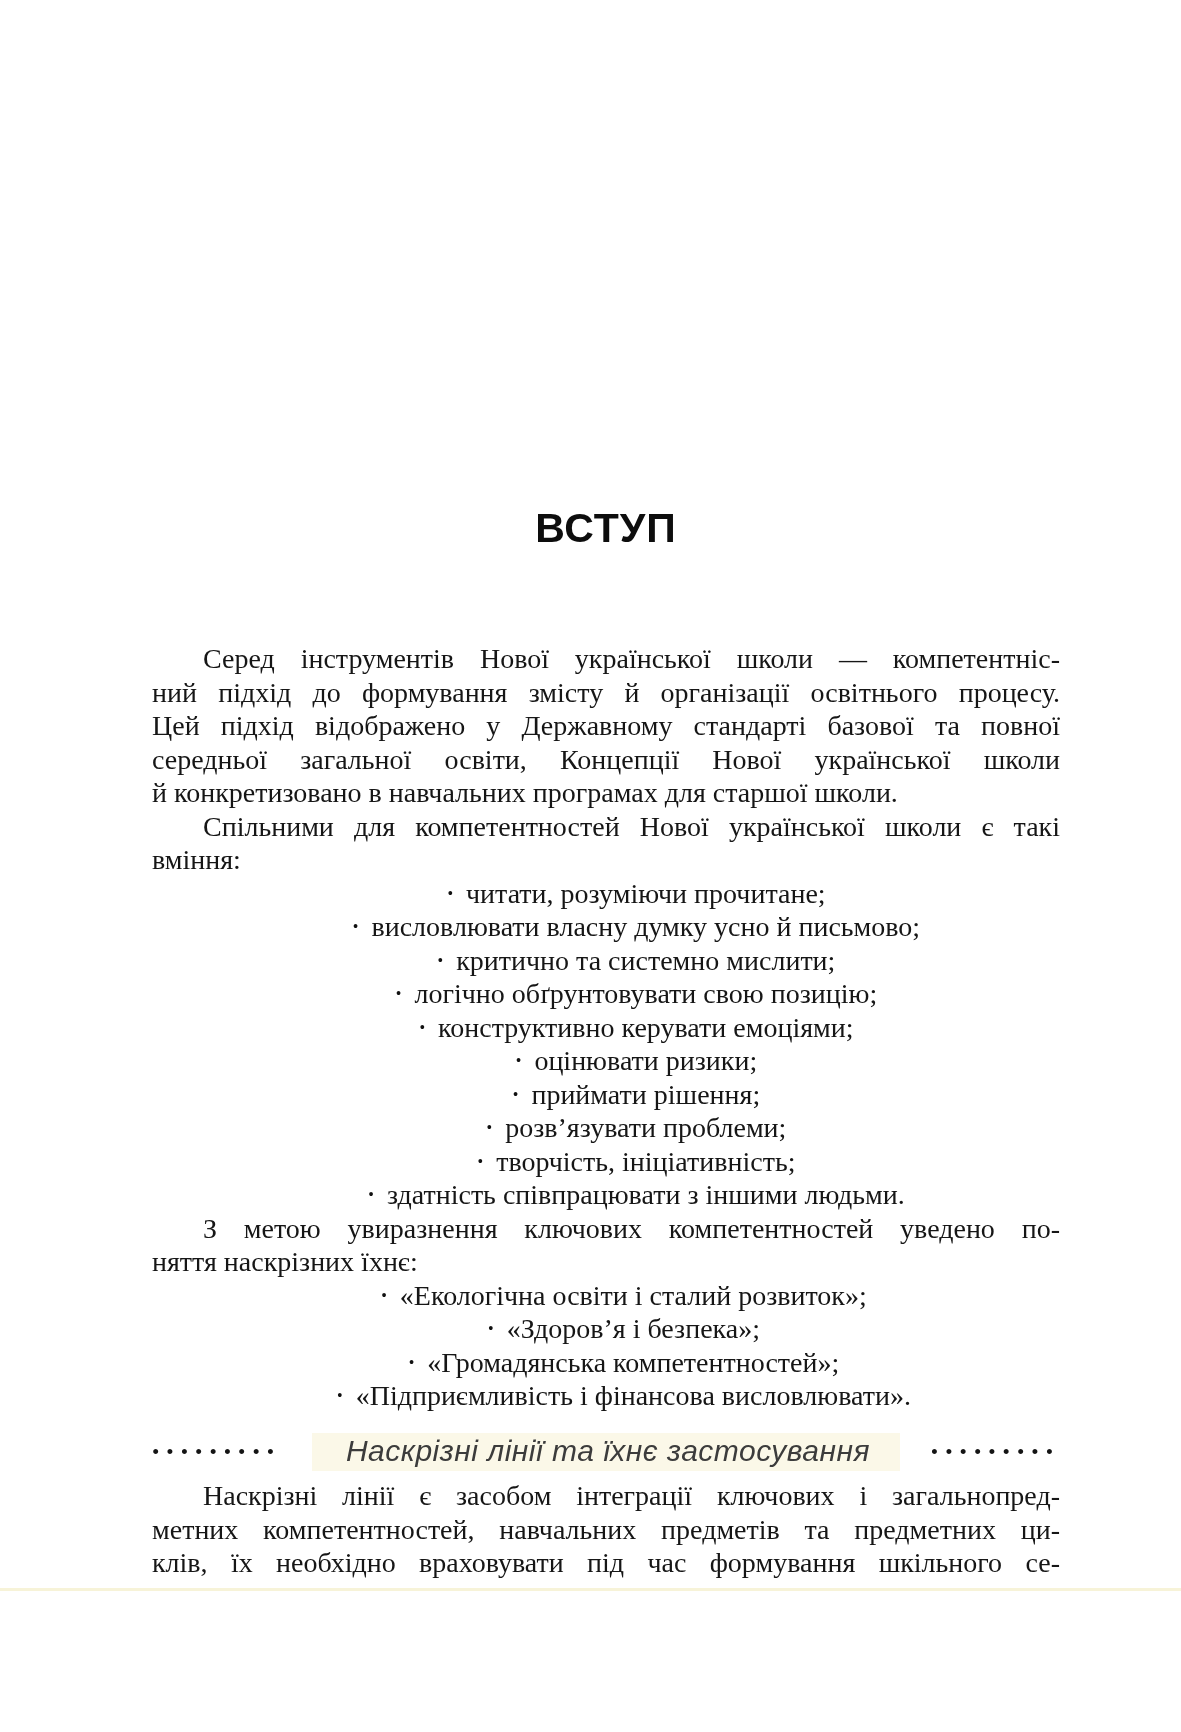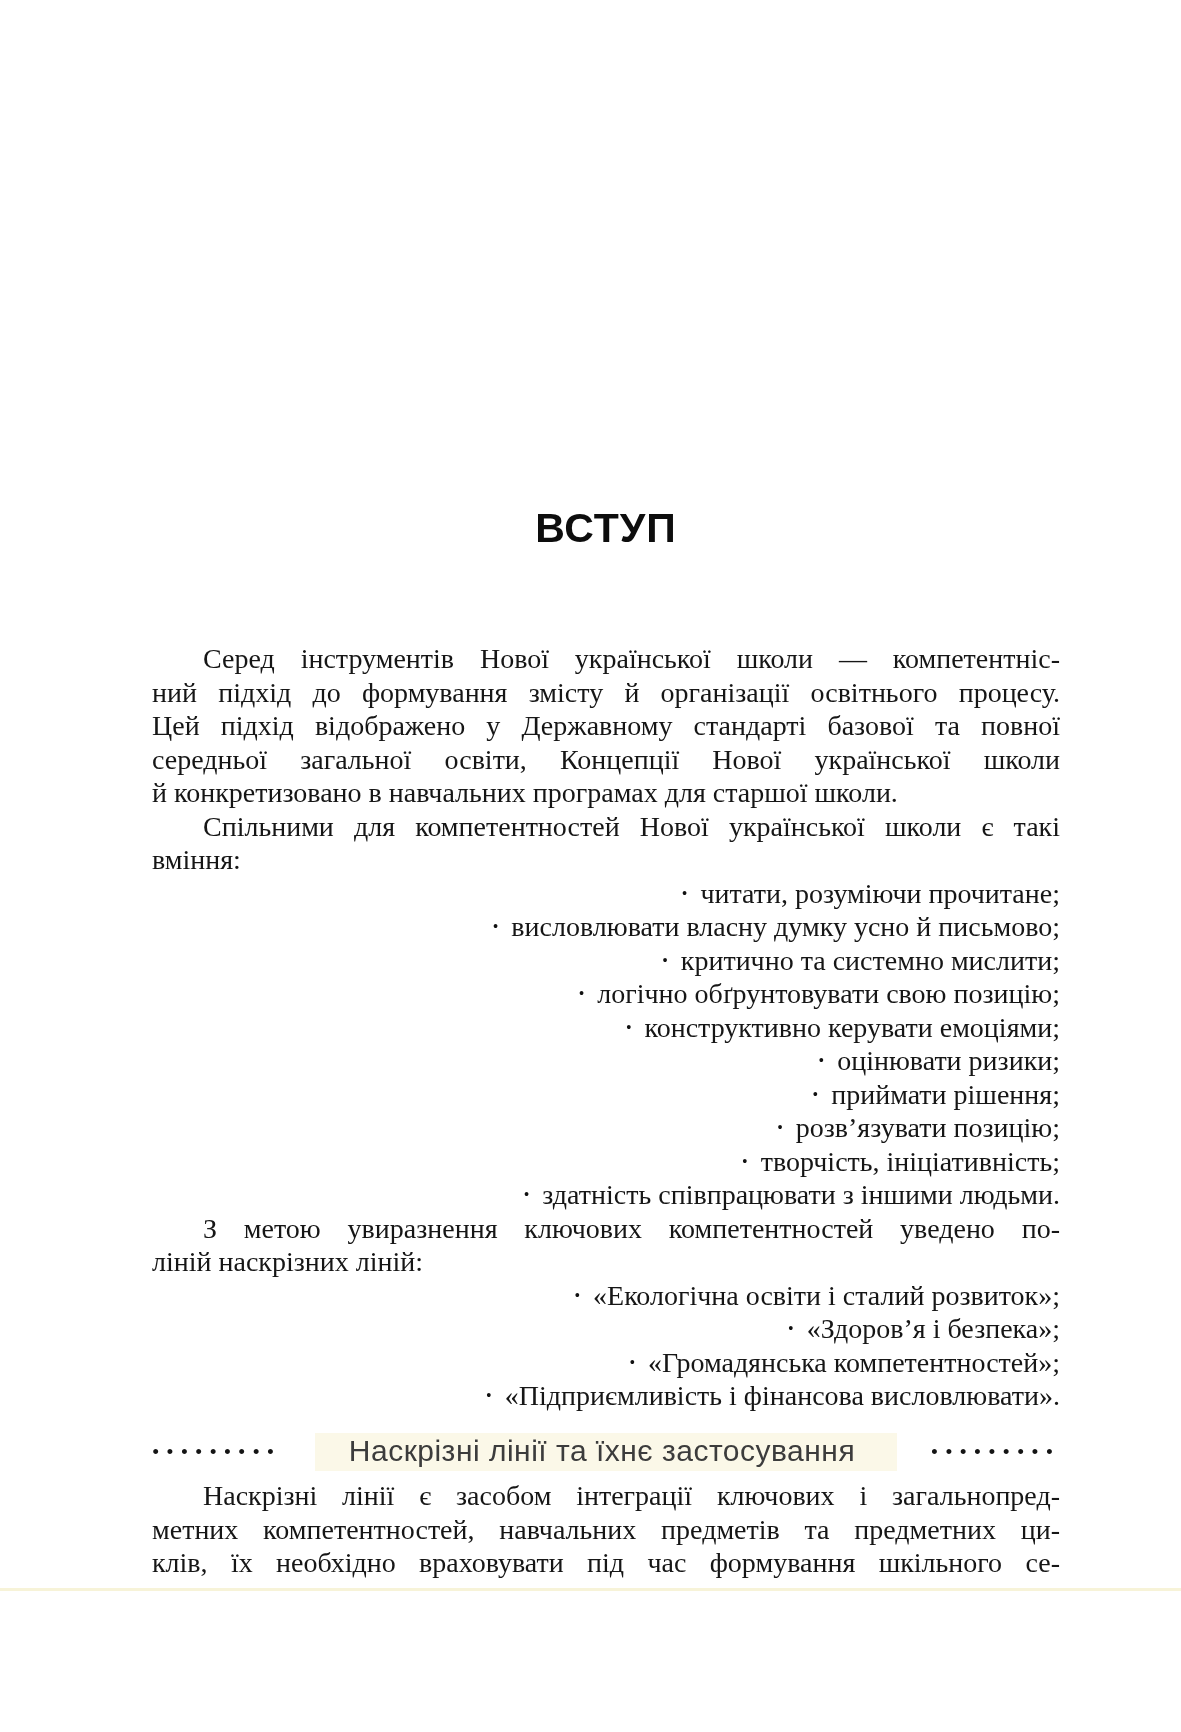--- a/index.html
+++ b/index.html
@@ -30,21 +30,21 @@
     color: #0d0d0d;
   }
   .body-text {
     margin-top: 92px;
     font-size: 28px;
     line-height: 33.5px;
   }
   .line { text-align: justify; text-align-last: justify; }
   .line.last { text-align-last: left; }
   .para .line.first { text-indent: 51px; }
-  .li { text-align: right; }
+  .li { text-align: center; }
   .list-skills .li { padding-left: 61px; }
   .list-lines  .li { padding-left: 36px; }
   .bullet {
     display: inline-block;
     font-size: 16px;
     margin-right: 13px;
     vertical-align: 4px;
     color: #111111;
   }
   .section-row {
@@ -55,21 +55,22 @@
     margin-bottom: 8px;
   }
   .dots {
     font-size: 21px;
     letter-spacing: 7px;
     line-height: 34px;
     color: #141414;
     white-space: nowrap;
   }
   .heading-band {
-    padding: 1px 42px 3px 34px;
+    padding: 1px 30px 3px 34px;
+    font-style: italic;
   }
   .section-heading-text {
     font-family: "Liberation Sans", "DejaVu Sans", sans-serif;
     font-size: 30px;
     line-height: 34px;
     letter-spacing: 0.5px;
     white-space: nowrap;
   }
   .accent-line {
     position: absolute;
@@ -105,28 +106,28 @@
         </div>
 
       <div class="list-skills">
           <div class="li"><span class="bullet">•</span><span class="li-text">читати, розуміючи прочитане;</span></div>
           <div class="li"><span class="bullet">•</span><span class="li-text">висловлювати власну думку усно й письмово;</span></div>
           <div class="li"><span class="bullet">•</span><span class="li-text">критично та системно мислити;</span></div>
           <div class="li"><span class="bullet">•</span><span class="li-text">логічно обґрунтовувати свою позицію;</span></div>
           <div class="li"><span class="bullet">•</span><span class="li-text">конструктивно керувати емоціями;</span></div>
           <div class="li"><span class="bullet">•</span><span class="li-text">оцінювати ризики;</span></div>
           <div class="li"><span class="bullet">•</span><span class="li-text">приймати рішення;</span></div>
-          <div class="li"><span class="bullet">•</span><span class="li-text">розв’язувати позицію;</span></div>
+          <div class="li"><span class="bullet">•</span><span class="li-text">розв’язувати проблеми;</span></div>
           <div class="li"><span class="bullet">•</span><span class="li-text">творчість, ініціативність;</span></div>
           <div class="li"><span class="bullet">•</span><span class="li-text">здатність співпрацювати з іншими людьми.</span></div>
         </div>
 
       <div class="para">
           <div class="line first">З метою увиразнення ключових компетентностей уведено по-</div>
-          <div class="line last">ліній наскрізних ліній:</div>
+          <div class="line last">няття наскрізних їхнє:</div>
         </div>
 
       <div class="list-lines">
           <div class="li"><span class="bullet">•</span><span class="li-text">«Екологічна освіти і сталий розвиток»;</span></div>
           <div class="li"><span class="bullet">•</span><span class="li-text">«Здоров’я і безпека»;</span></div>
           <div class="li"><span class="bullet">•</span><span class="li-text">«Громадянська компетентностей»;</span></div>
           <div class="li"><span class="bullet">•</span><span class="li-text">«Підприємливість і фінансова висловлювати».</span></div>
         </div>
 
       <div class="section-row">

